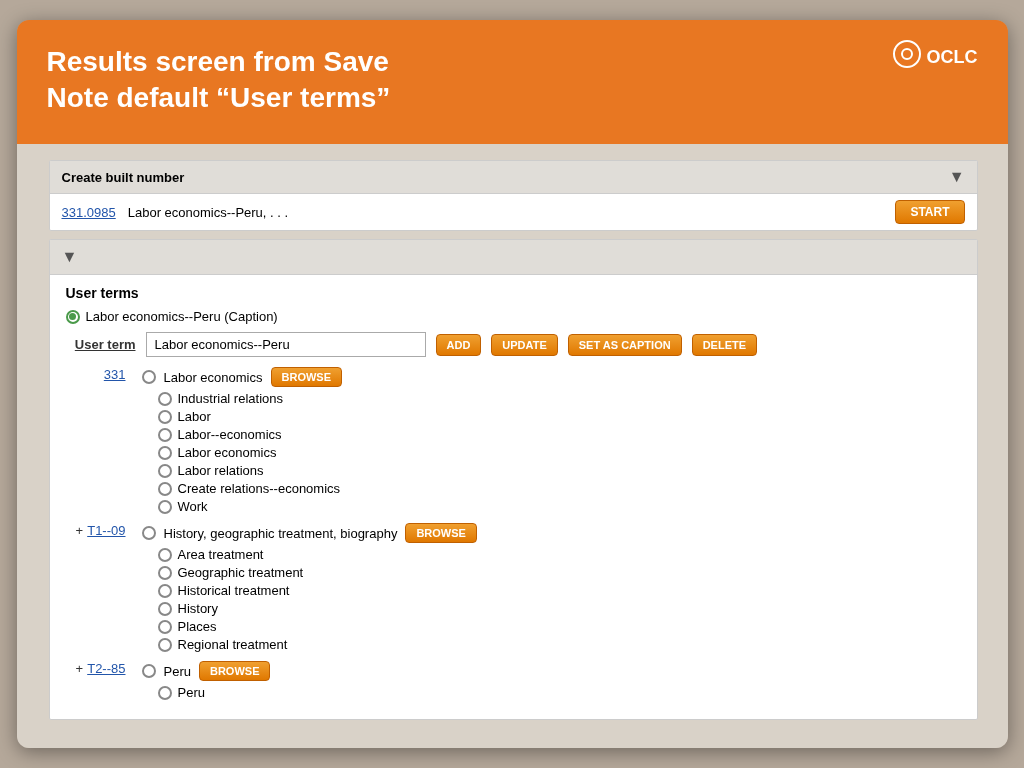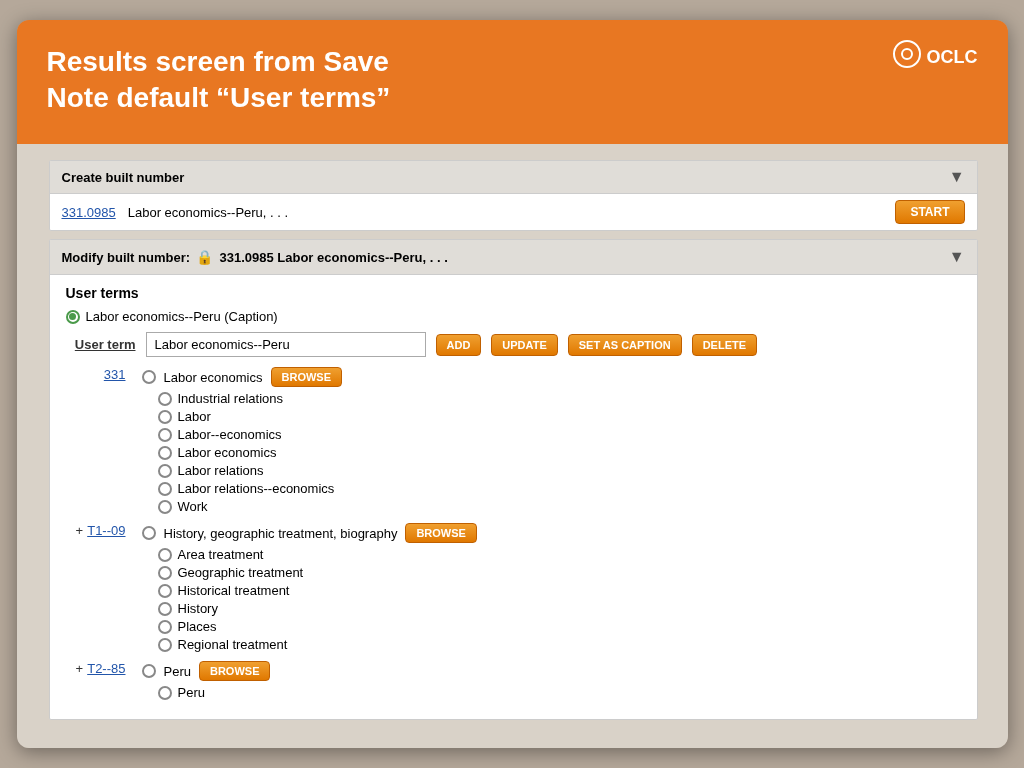--- a/index.html
+++ b/index.html
@@ -264,25 +264,20 @@
       </div>
       <div class="panel-row">
         <a class="link-blue">331.0985</a>
         <span>Labor economics--Peru, . . .</span>
         <button class="btn-start">START</button>
       </div>
     </div>
 
     <div class="panel">
       <div class="modify-header">
-        <div class="modify-header-text">
-          <span>Modify built number:</span>
-          <span class="lock-icon">🔒</span>
-          <span>331.0985 Labor economics--Peru, . . .</span>
-        </div>
         <span class="panel-header-arrow">▼</span>
       </div>
 
       <div class="user-terms-body">
         <div style="font-weight:bold; font-size:14px; margin-bottom:8px;">User terms</div>
 
         <div class="caption-row">
           <div class="radio-green"></div>
           <span>Labor economics--Peru  (Caption)</span>
         </div>
@@ -323,21 +318,21 @@
               <div class="radio-option-row">
                 <div class="radio-empty"></div>
                 <span>Labor economics</span>
               </div>
               <div class="radio-option-row">
                 <div class="radio-empty"></div>
                 <span>Labor relations</span>
               </div>
               <div class="radio-option-row">
                 <div class="radio-empty"></div>
-                <span>Labor relations--economics</span>
+                <span>Create relations--economics</span>
               </div>
               <div class="radio-option-row">
                 <div class="radio-empty"></div>
                 <span>Work</span>
               </div>
             </div>
           </div>
 
           <div class="section-row" style="margin-top:6px;">
             <div class="section-number" style="display:flex; align-items:flex-start; justify-content:flex-end; gap:4px;">

